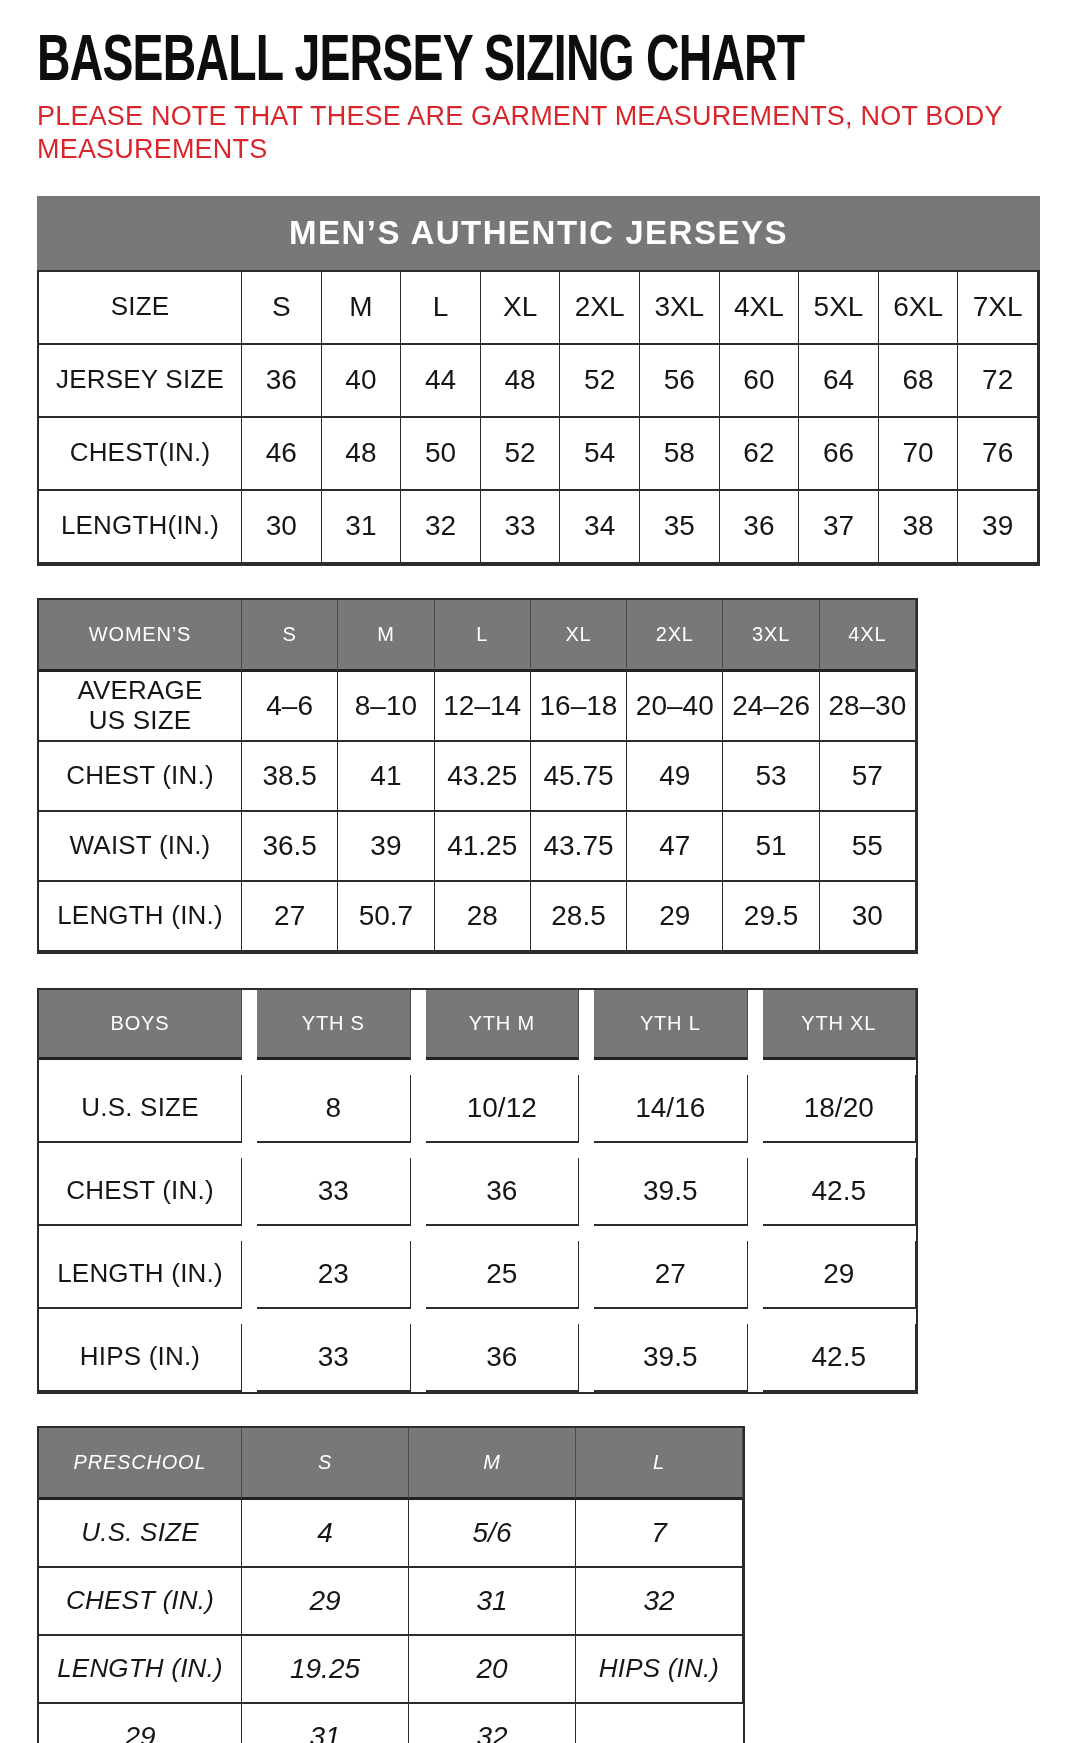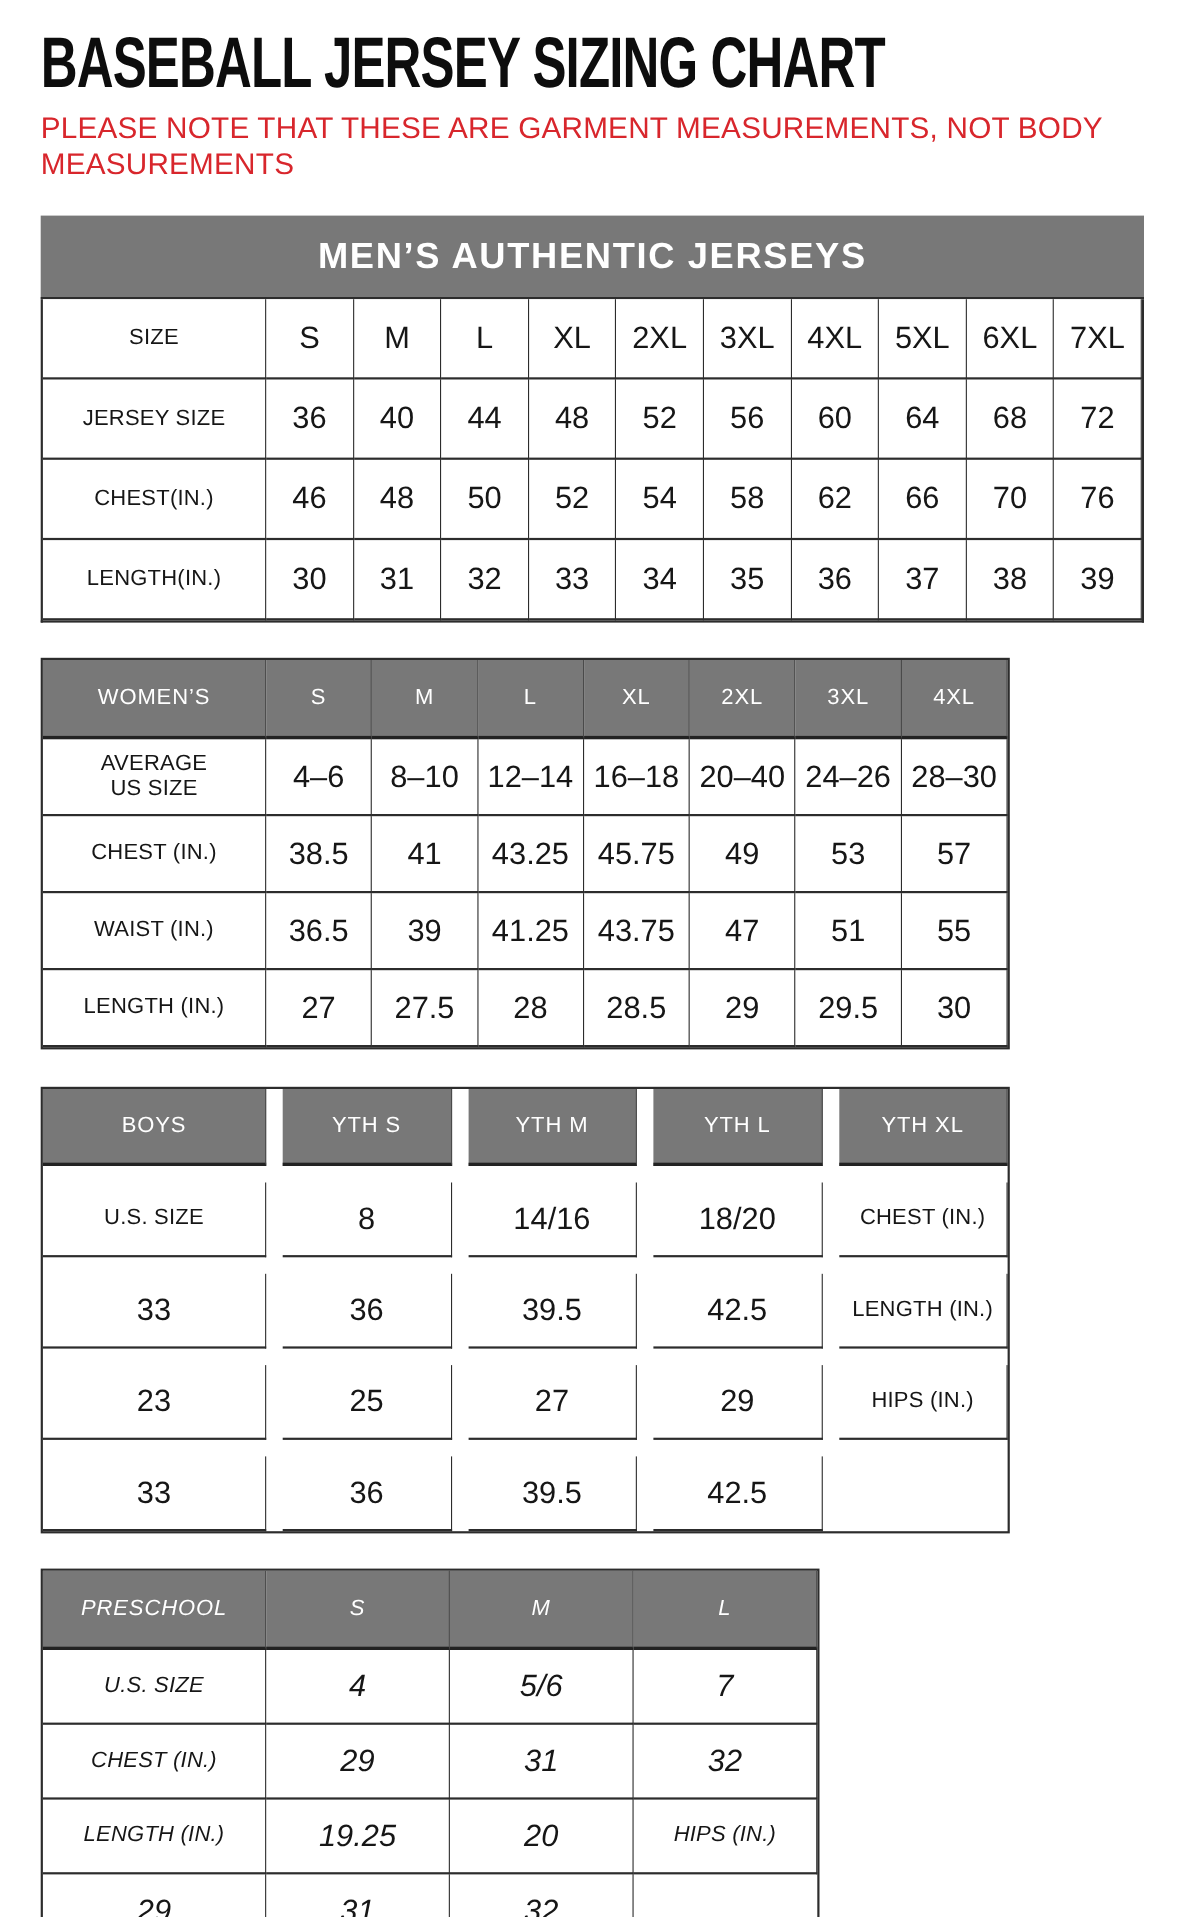--- a/index.html
+++ b/index.html
@@ -64,21 +64,21 @@
     padding:2px 4px;
   }
   .cell:last-child{border-bottom:2px solid var(--line);}
   .hc{
     background:var(--gray);
     color:#ffffff;
     font-size:20px;letter-spacing:0.8px;
     border-right:1px solid #4a4a4a;
     border-bottom:3px solid #222222;
   }
-  .lc{font-size:20px;letter-spacing:0.2px;color:#161616;}
+  .lc{font-size:26px;letter-spacing:0.2px;color:#161616;}
   .vc{font-size:28px;color:#161616;}
   
   .mens{margin-top:30px;width:1003px;}
   .mens-grid{grid-template-columns:203px repeat(10,1fr);grid-auto-rows:73px;border-top-width:0;}
   .womens{margin-top:32px;width:881px;}
   .womens-grid{grid-template-columns:203px repeat(7,1fr);grid-template-rows:72px repeat(4,70px);}
   .boys{margin-top:34px;width:881px;}
   .boys-grid{grid-template-columns:203px repeat(4,1fr);grid-template-rows:70px repeat(4,68px);gap:15px;}
   .preschool{margin-top:32px;width:708px;}
   .preschool-grid{grid-template-columns:203px repeat(3,1fr);grid-template-rows:72px repeat(4,68px);font-style:italic;}
@@ -183,38 +183,39 @@
         <div class="cell lc">WAIST (IN.)</div>
         <div class="cell vc">36.5</div>
         <div class="cell vc">39</div>
         <div class="cell vc">41.25</div>
         <div class="cell vc">43.75</div>
         <div class="cell vc">47</div>
         <div class="cell vc">51</div>
         <div class="cell vc">55</div>
         <div class="cell lc">LENGTH (IN.)</div>
         <div class="cell vc">27</div>
-        <div class="cell vc">27.5</div>
+        <div class="cell vc">50.7</div>
         <div class="cell vc">28</div>
         <div class="cell vc">28.5</div>
         <div class="cell vc">29</div>
         <div class="cell vc">29.5</div>
         <div class="cell vc">30</div>
       </div>
   </section>
 
   <section class="tbl boys">
     <div class="grid boys-grid">
         <div class="cell hc">BOYS</div>
         <div class="cell hc">YTH S</div>
         <div class="cell hc">YTH M</div>
         <div class="cell hc">YTH L</div>
         <div class="cell hc">YTH XL</div>
         <div class="cell lc">U.S. SIZE</div>
         <div class="cell vc">8</div>
+        <div class="cell vc">10/12</div>
         <div class="cell vc">14/16</div>
         <div class="cell vc">18/20</div>
         <div class="cell lc">CHEST (IN.)</div>
         <div class="cell vc">33</div>
         <div class="cell vc">36</div>
         <div class="cell vc">39.5</div>
         <div class="cell vc">42.5</div>
         <div class="cell lc">LENGTH (IN.)</div>
         <div class="cell vc">23</div>
         <div class="cell vc">25</div>

